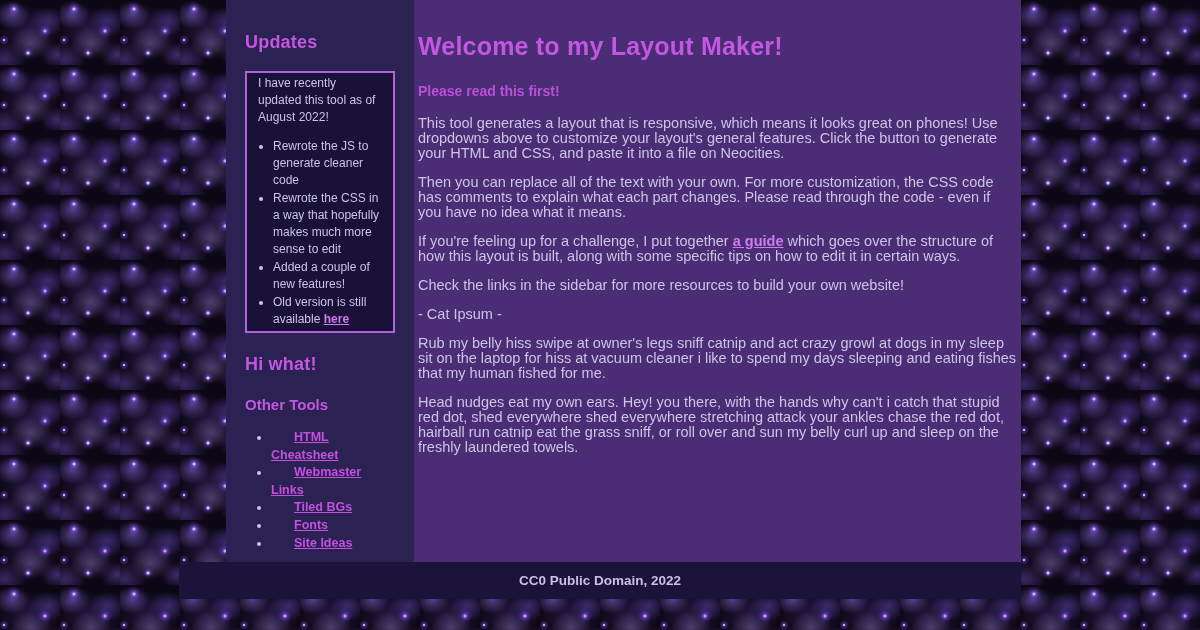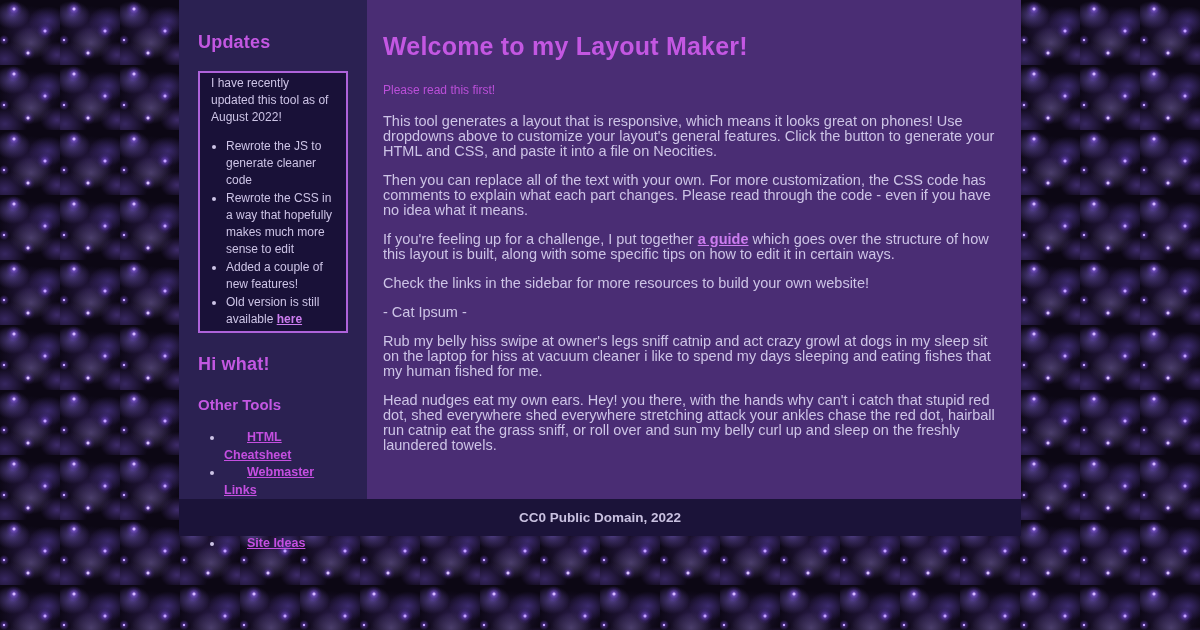--- a/index.html
+++ b/index.html
@@ -28,21 +28,21 @@
     background-size: 60px 65px;
   }
 
   .page {
     width: 842px;
     margin: 0 auto;
     height: 630px;
     display: flex;
     flex-direction: column;
   }
-  .columns { display: flex; height: 499px; }
+  .columns { display: flex; height: 562px; margin-left: 47px; }
 
   
   .sidebar {
     width: 188px;
     background: #2b2152;
     padding: 0 19px;
     flex-shrink: 0;
   }
   .sidebar h2 {
     color: #c357e2;
@@ -92,33 +92,33 @@
     font-weight: bold;
     text-decoration: underline;
     cursor: pointer;
     padding-left: 23px;
   }
 
   
   .main {
     flex: 1;
     background: #4a2d74;
-    padding: 0 16px;
+    padding: 0 4px;
   }
   .main h1 {
     color: #c357e2;
     font-size: 25px;
     font-weight: bold;
     margin-top: 32px;
     letter-spacing: 0.2px;
   }
   .main .subtitle {
     color: #bb4fd9;
-    font-size: 12px;
-    font-weight: normal;
+    font-size: 14px;
+    font-weight: bold;
     margin-top: 22px;
   }
   .main p {
     color: #cdc4e6;
     font-size: 14.5px;
     line-height: 15px;
     margin-top: 14px;
   }
   .main p.first-para { margin-top: 17px; }
 

